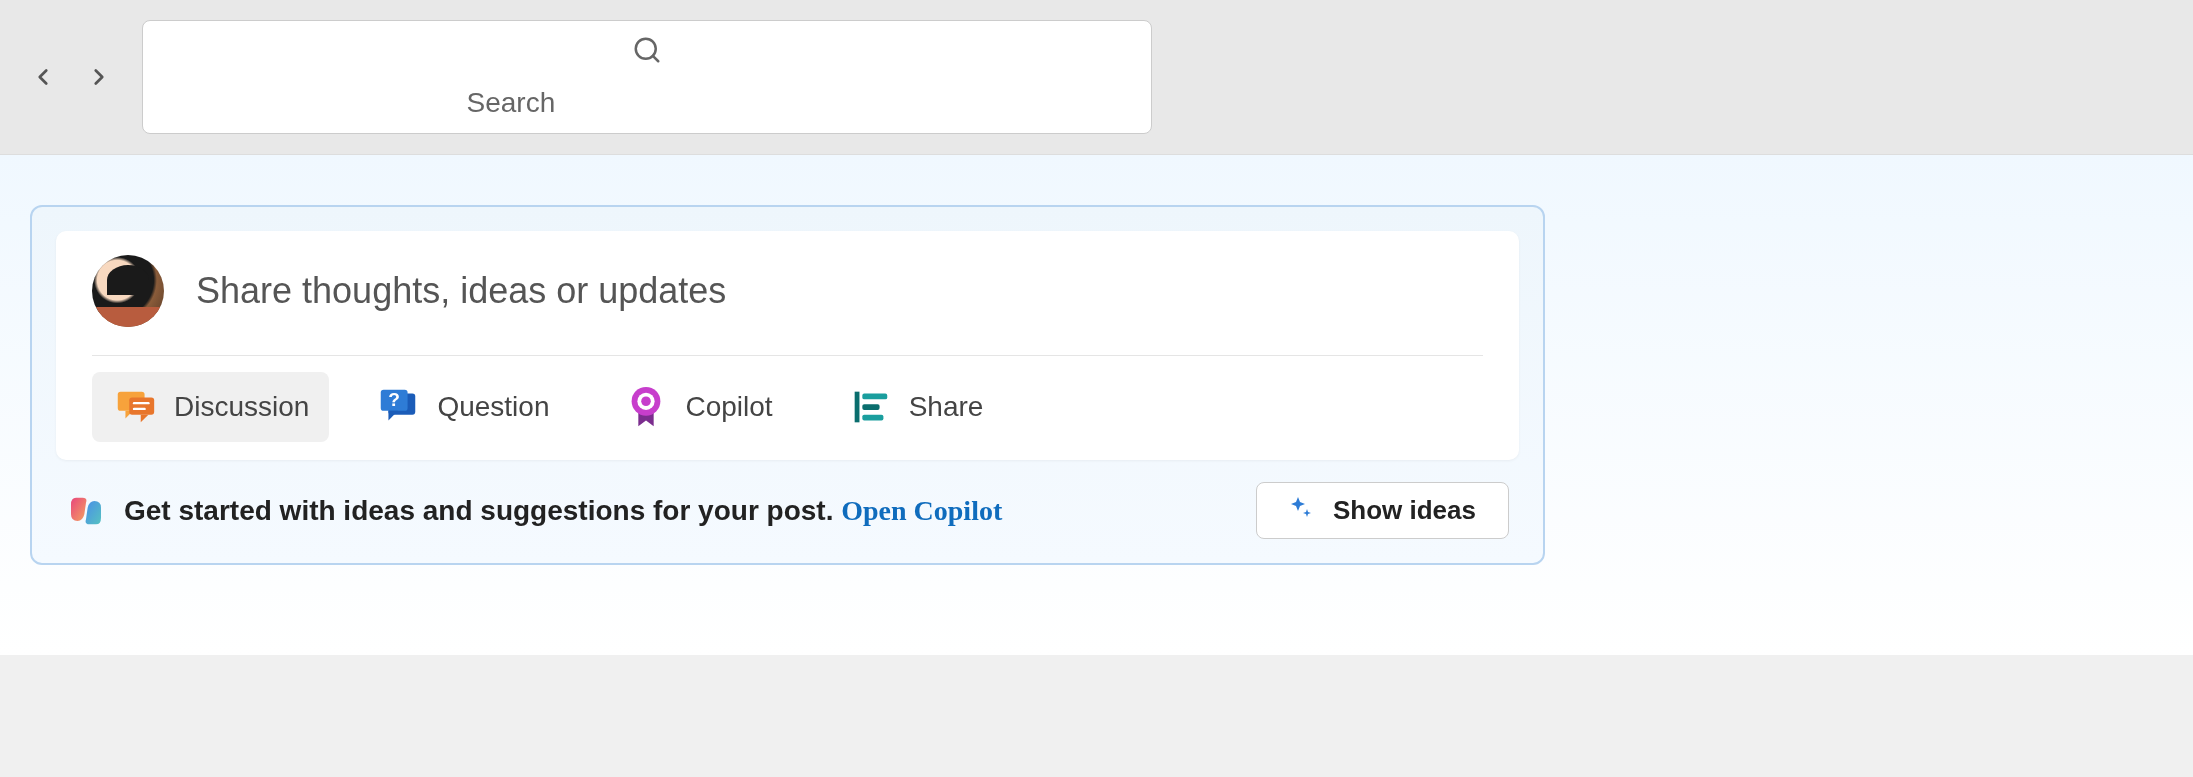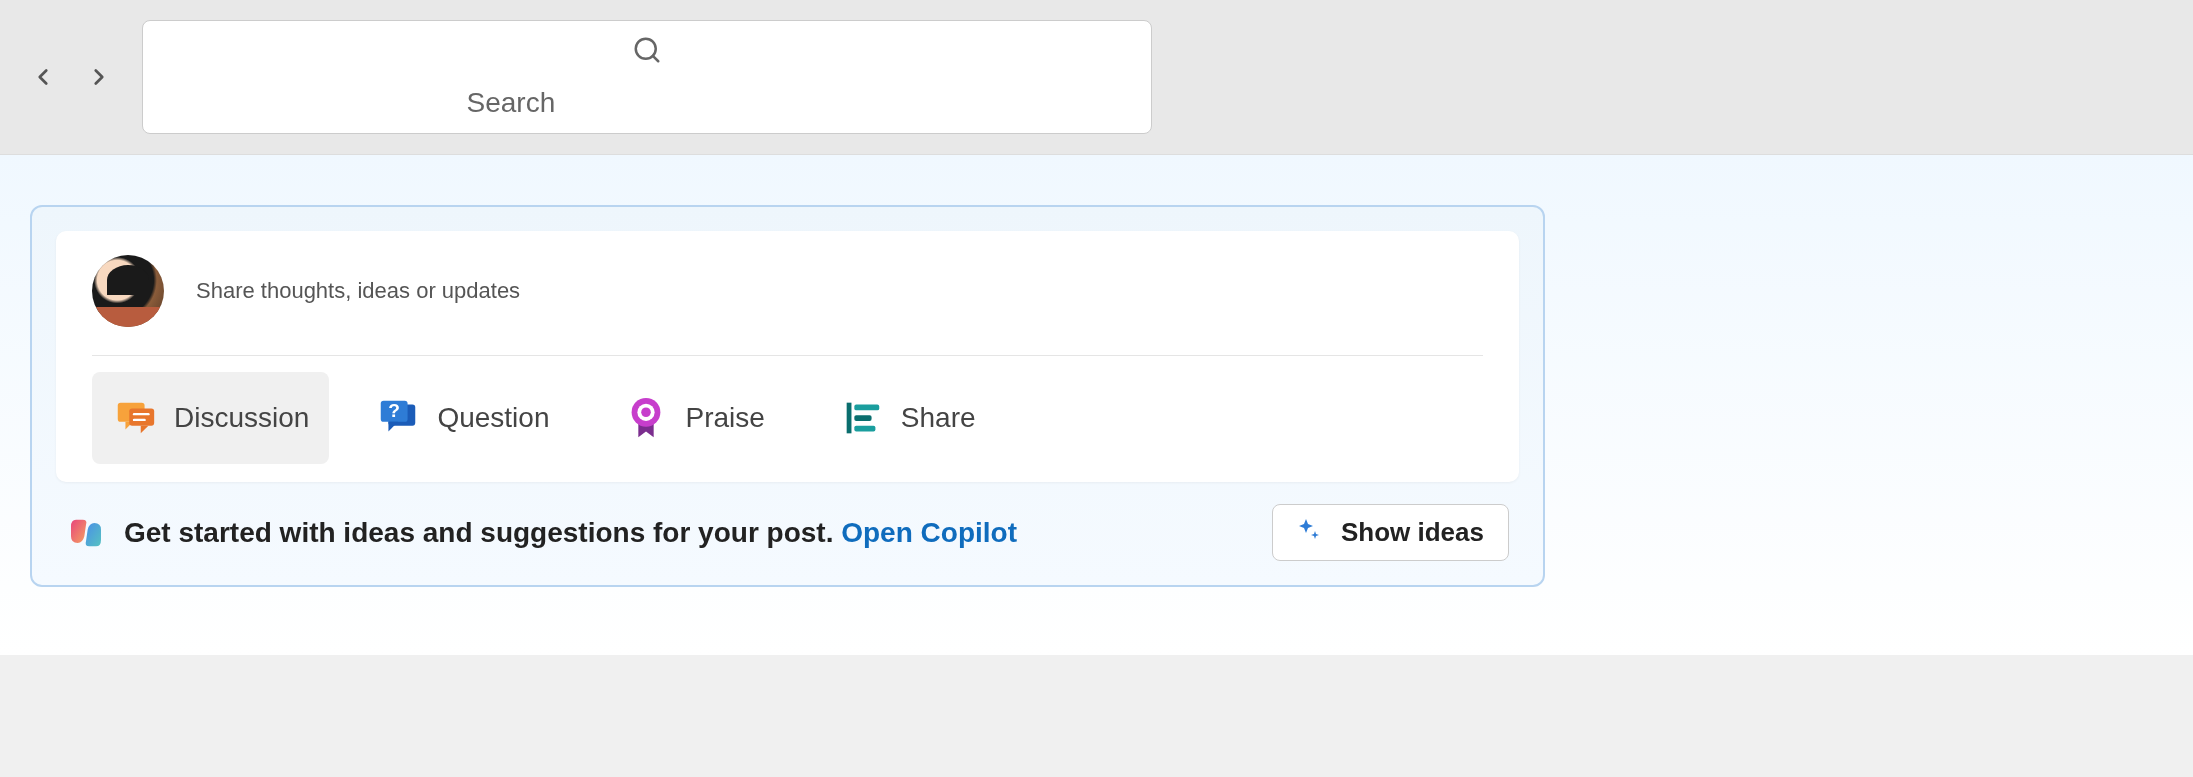--- a/index.html
+++ b/index.html
@@ -115,36 +115,36 @@
       content: '';
       position: absolute;
       bottom: 0;
       left: 0;
       right: 0;
       height: 20px;
       background: #b85c3e;
     }
     
     .compose-placeholder {
-      font-size: 22px;
+      font-size: 36px;
       color: #555;
     }
     
     .post-types {
       display: flex;
       gap: 18px;
       padding-top: 16px;
       align-items: center;
     }
     
     .post-type-btn {
       display: flex;
       align-items: center;
       gap: 16px;
-      padding: 23px 20px;
+      padding: 12px 20px;
       border-radius: 8px;
       cursor: pointer;
       font-size: 28px;
       color: #444;
     }
     
     .post-type-btn.active {
       background: #f0f0f0;
     }
     
@@ -181,30 +181,31 @@
     .copilot-text {
       font-size: 28px;
       font-weight: 600;
       color: #222;
     }
     
     .copilot-link {
       color: #0f6cbd;
       font-weight: 600;
       cursor: pointer;
+      font-family: Liberation Serif, serif;
     }
     
     .show-ideas-btn {
       display: flex;
       align-items: center;
       gap: 20px;
       background: white;
       border: 1px solid #ccc;
       border-radius: 8px;
-      padding: 12px 24px;
+      padding: 12px 32px;
       font-size: 26px;
       font-weight: 600;
       color: #222;
       cursor: pointer;
     }
   </style>
 </head>
 <body>
 
 <div class="header-bar">
@@ -271,21 +272,21 @@
 
         <div class="post-type-btn">
           <span class="icon-wrap">
             <svg width="46" height="46" viewBox="0 0 48 48">
               <path d="M 16 26 L 16 44 L 24 38 L 32 44 L 32 26 Z" fill="#7b2d8e"></path>
               <circle cx="24" cy="18" r="15" fill="#c73ecc"></circle>
               <circle cx="24" cy="18" r="9" fill="white"></circle>
               <circle cx="24" cy="18" r="5" fill="#c73ecc"></circle>
             </svg>
           </span>
-          <span>Praise</span>
+          <span>Copilot</span>
         </div>
 
         <div class="post-type-btn">
           <span class="icon-wrap">
             <svg width="46" height="46" viewBox="0 0 48 48">
               <rect x="8" y="8" width="5" height="32" fill="#0a6e6e"></rect>
               <rect x="16" y="10" width="26" height="6" rx="2" fill="#1a9e9e"></rect>
               <rect x="16" y="21" width="18" height="6" rx="2" fill="#0a6e6e"></rect>
               <rect x="16" y="32" width="22" height="6" rx="2" fill="#1a9e9e"></rect>
             </svg>

